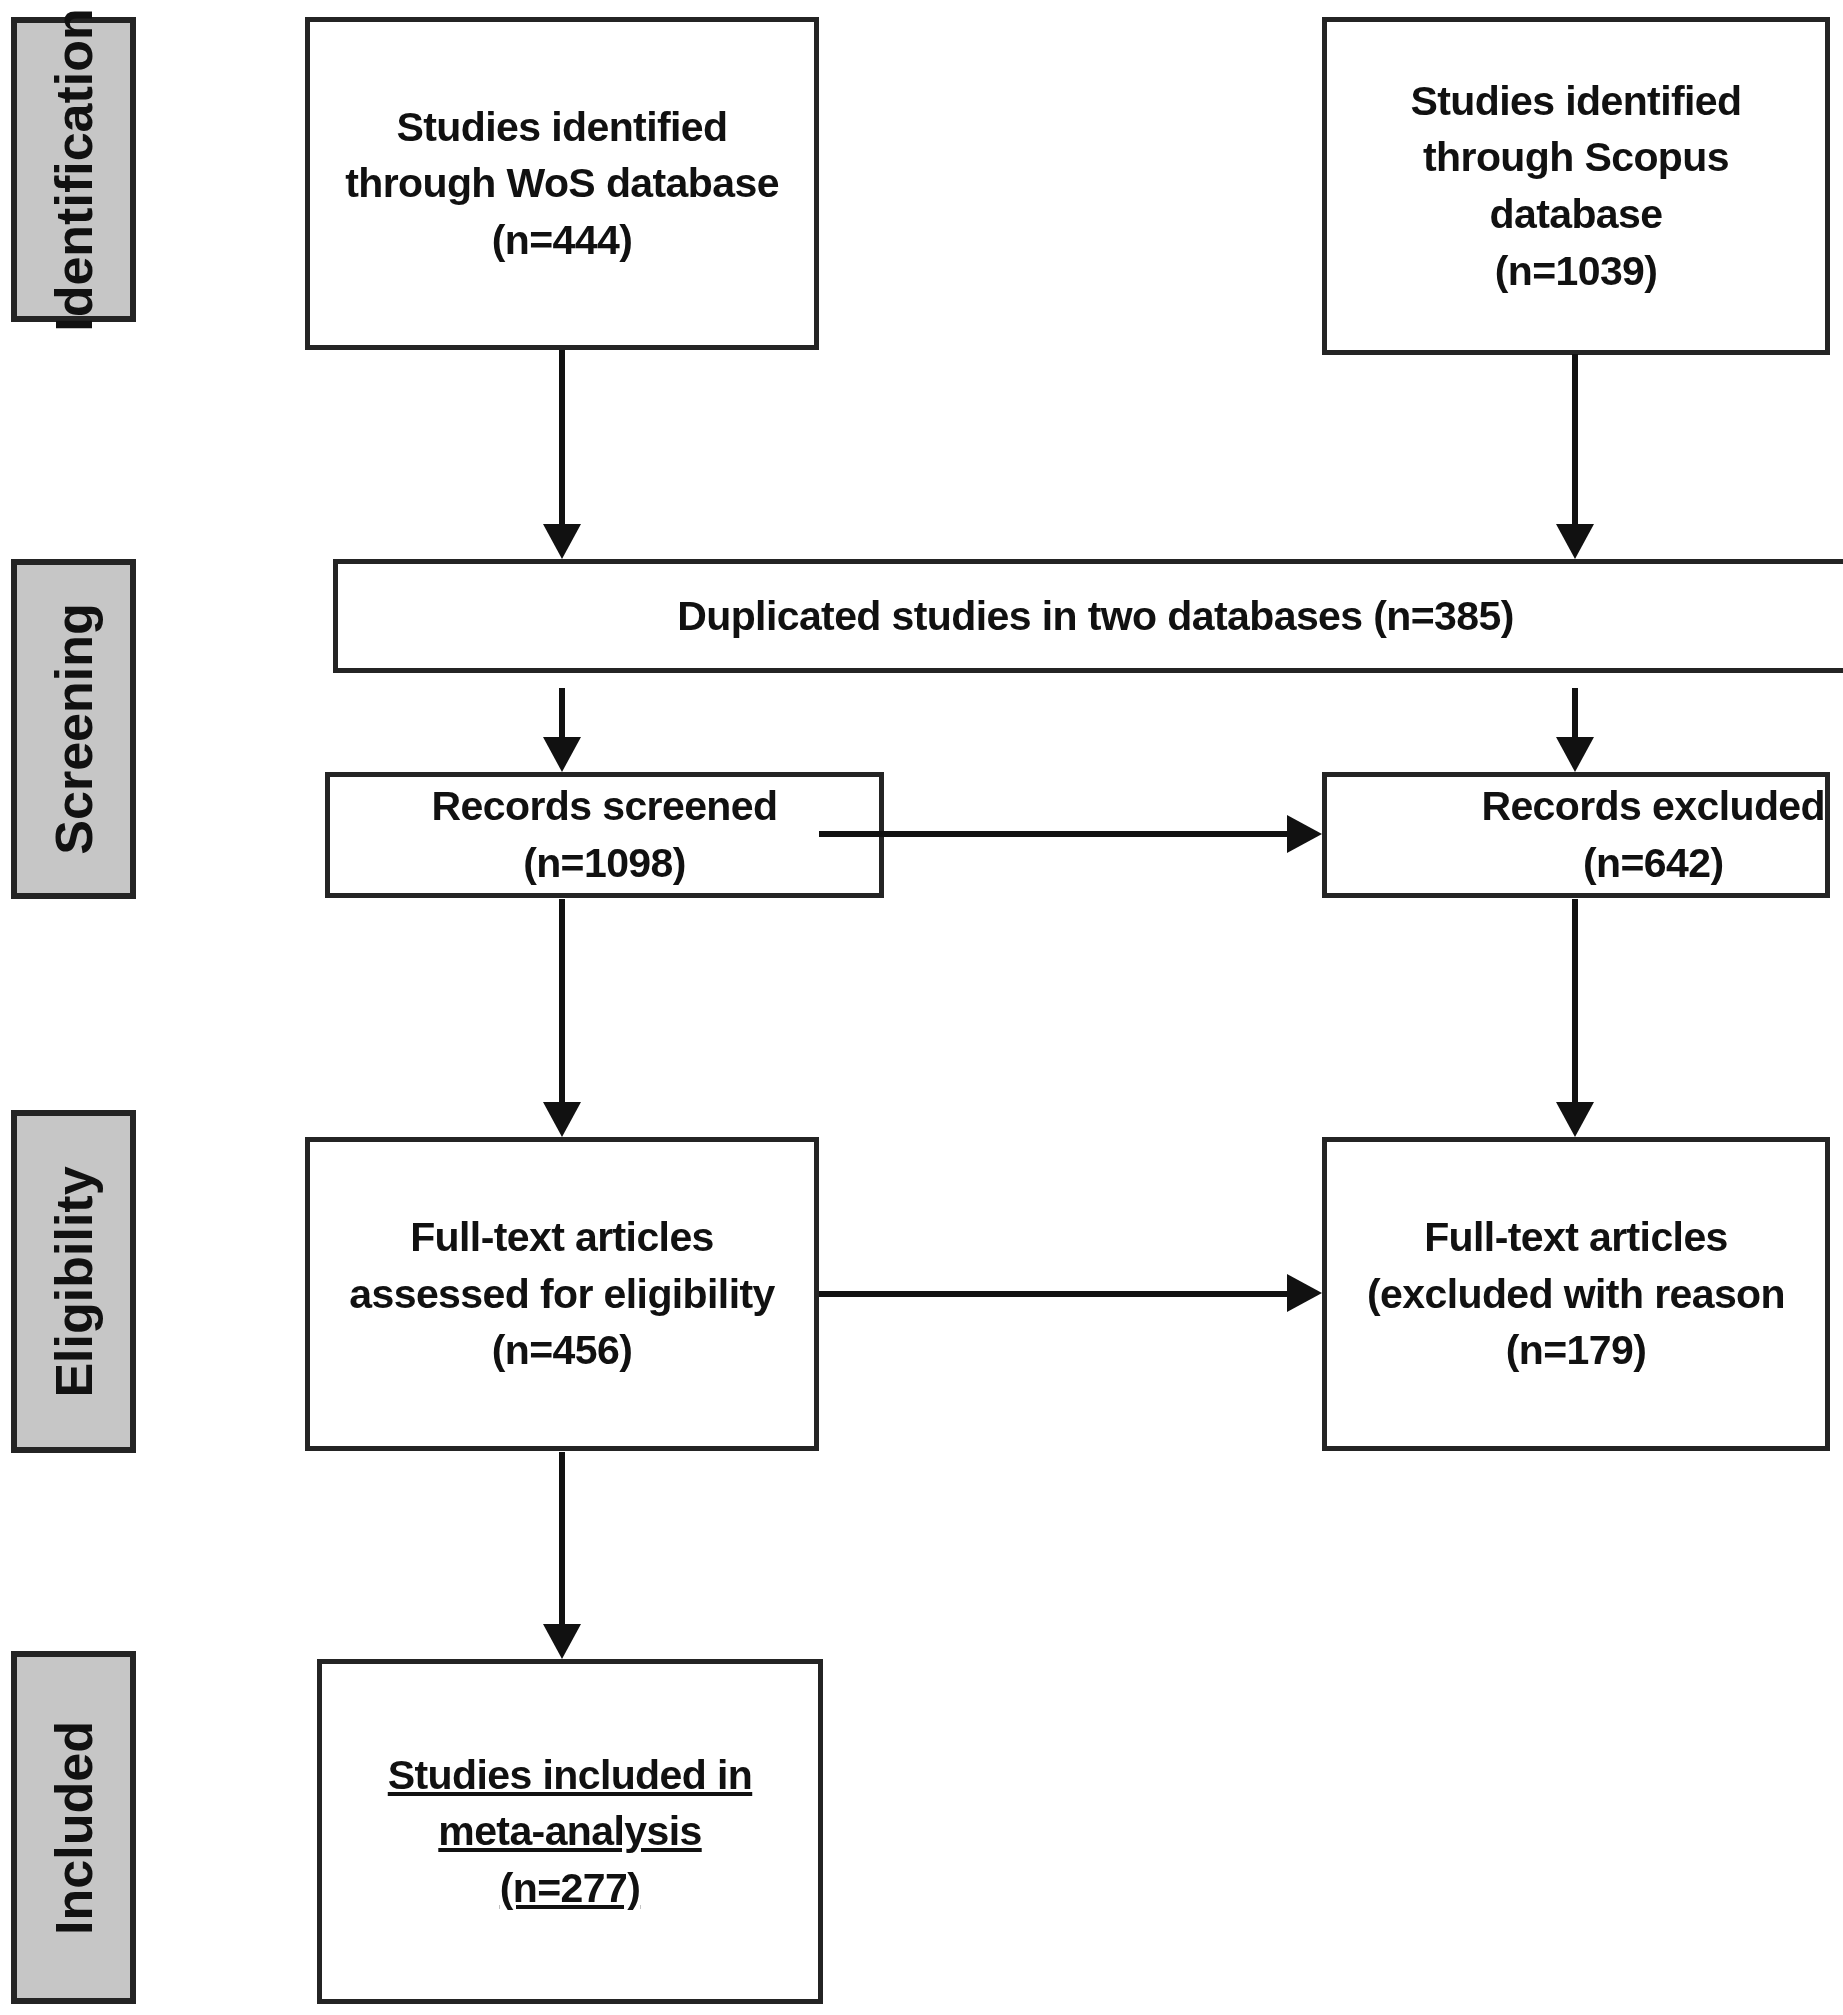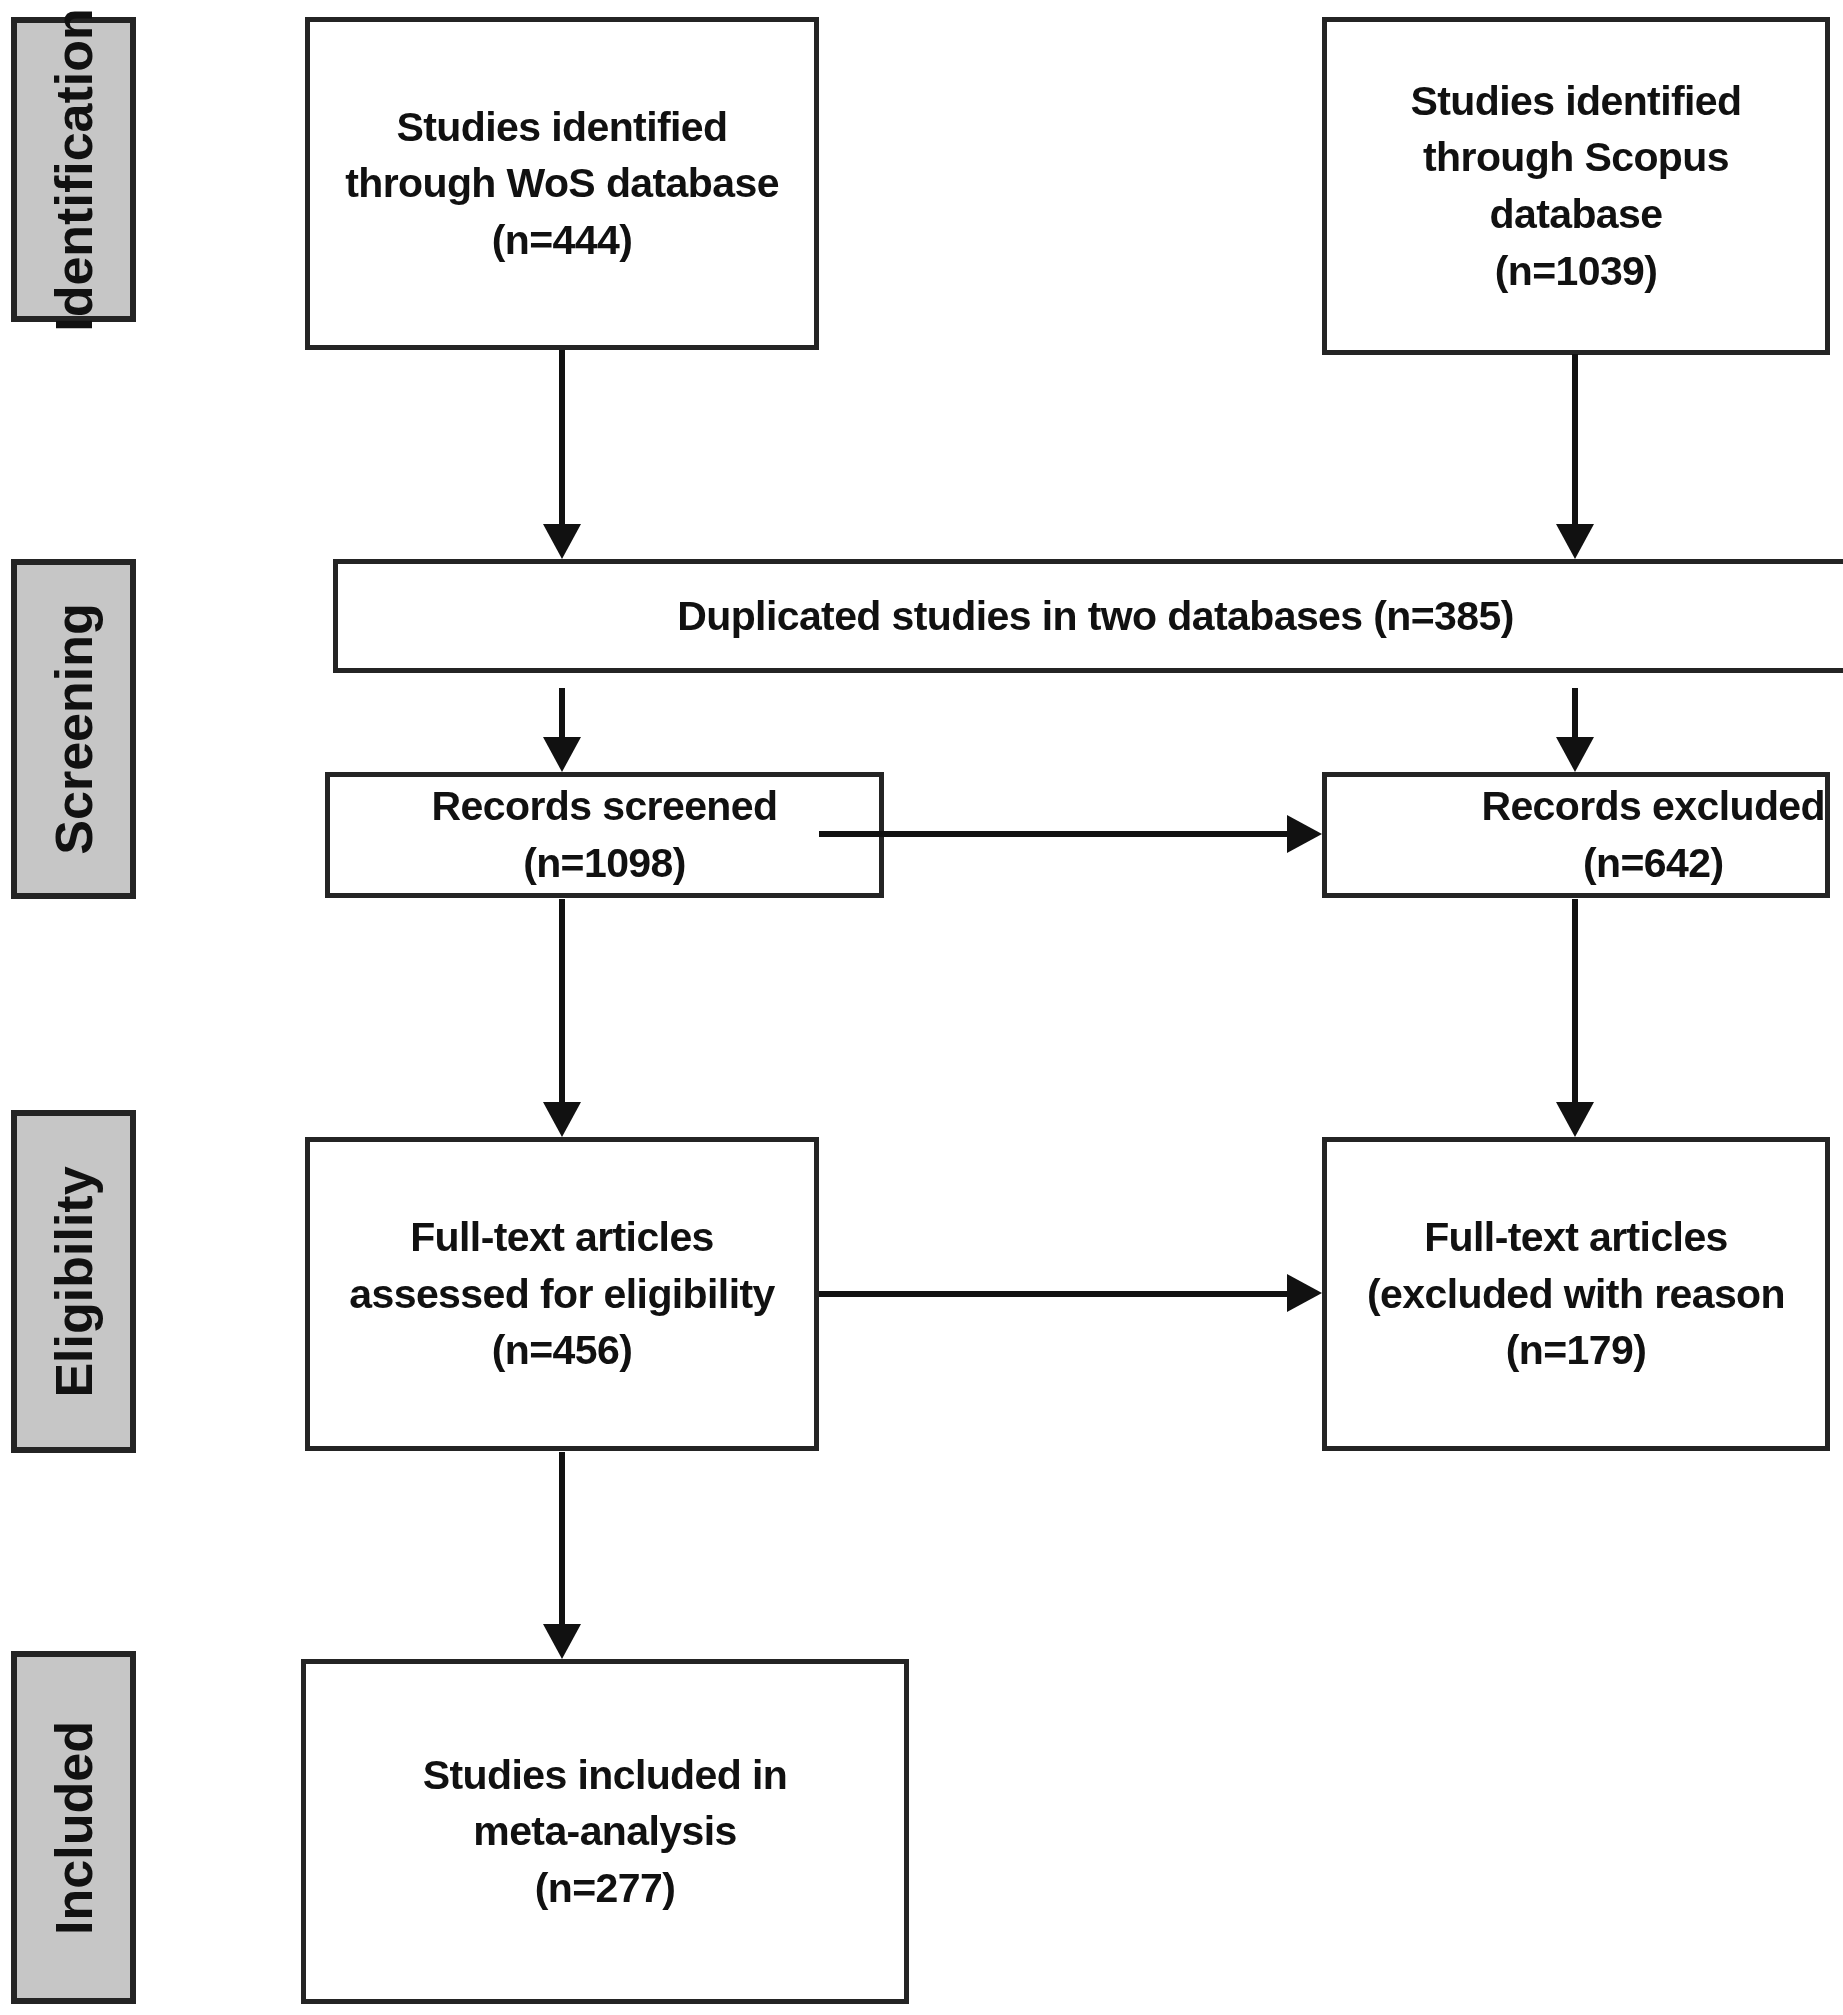--- a/index.html
+++ b/index.html
@@ -128,21 +128,21 @@
 assessed for eligibility
 (n=456)</span>
   </div>
 
   <div class="flow-box" style="left:1322px; top:1137px; width:508px; height:314px;">
     <span class="flow-box-text">Full-text articles
 (excluded with reason
 (n=179)</span>
   </div>
 
-  <div class="flow-box" style="left:301px; top:1659px; width:608px; height:345px;">
+  <div class="flow-box" style="left:317px; top:1659px; width:506px; height:345px;text-decoration:underline;">
     <span class="flow-box-text">Studies included in
 meta-analysis
 (n=277)</span>
   </div>
 
   <div class="vline" style="left:559px; top:350px; height:175px;"></div>
   <div class="head-down" style="left:543px; top:524px;"></div>
 
   <div class="vline" style="left:1572px; top:354px; height:170px;"></div>
   <div class="head-down" style="left:1556px; top:524px;"></div>

